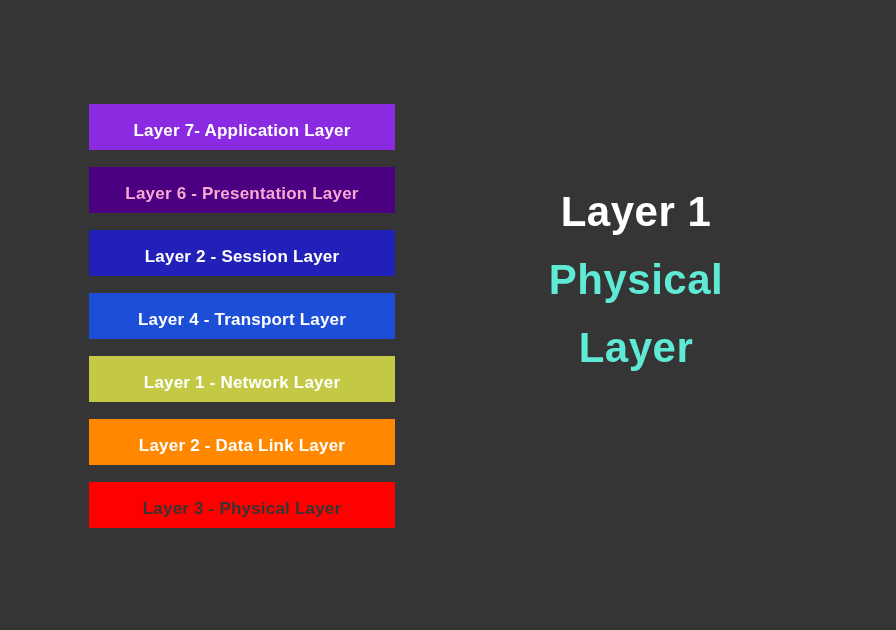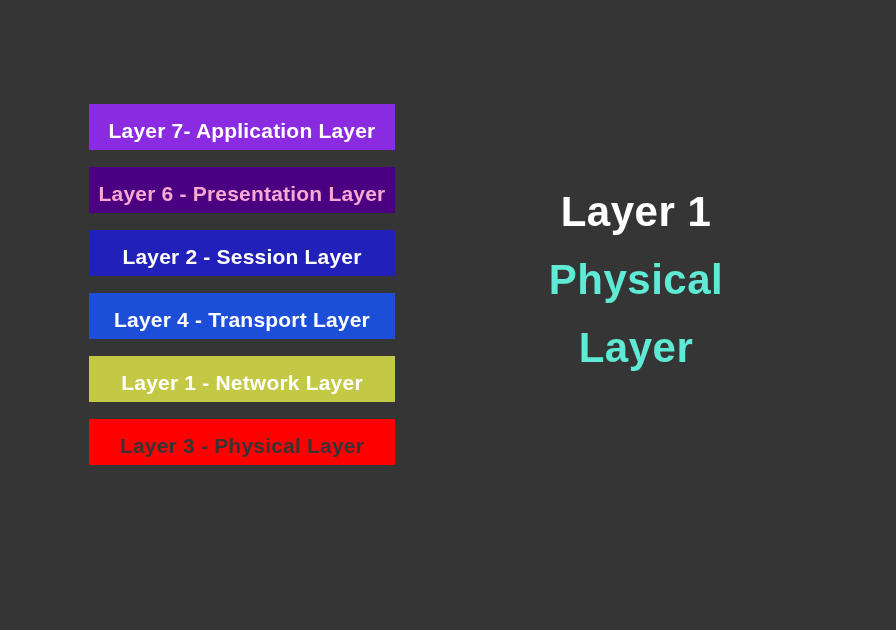--- a/index.html
+++ b/index.html
@@ -34,21 +34,21 @@
     margin-bottom: 17px;
     display: flex;
     align-items: center;
     justify-content: center;
     box-sizing: border-box;
   }
   .layer-bar:last-child {
     margin-bottom: 0;
   }
   .layer-bar-label {
-    font-size: 21px;
+    font-size: 17px;
     font-weight: bold;
     letter-spacing: 0.2px;
     white-space: nowrap;
     line-height: 1;
     margin-top: 7px;
   }
 
   
   #headline {
     position: absolute;
@@ -85,20 +85,23 @@
       </div>
       <div class="layer-bar" style="background: rgb(33, 33, 186);">
         <span class="layer-bar-label" style="color: rgb(255, 255, 255);">Layer 2 - Session Layer</span>
       </div>
       <div class="layer-bar" style="background: #1d4ed8;">
         <span class="layer-bar-label" style="color: rgb(255, 255, 255);">Layer 4 - Transport Layer</span>
       </div>
       <div class="layer-bar" style="background: rgb(195, 201, 68);">
         <span class="layer-bar-label" style="color: rgb(255, 255, 255);">Layer 1 - Network Layer</span>
       </div>
+      <div class="layer-bar" style="background: rgb(255, 136, 0);">
+        <span class="layer-bar-label" style="color: rgb(255, 255, 255);">Layer 2 - Data Link Layer</span>
+      </div>
       <div class="layer-bar" style="background: rgb(255, 0, 0);">
         <span class="layer-bar-label" style="color: rgb(53, 53, 53);">Layer 3 - Physical Layer</span>
       </div>
     </div>
 
   <div id="headline">
     <div class="headline-line primary">Layer 1</div>
     <div class="headline-line accent">Physical</div>
     <div class="headline-line accent">Layer</div>
   </div>

